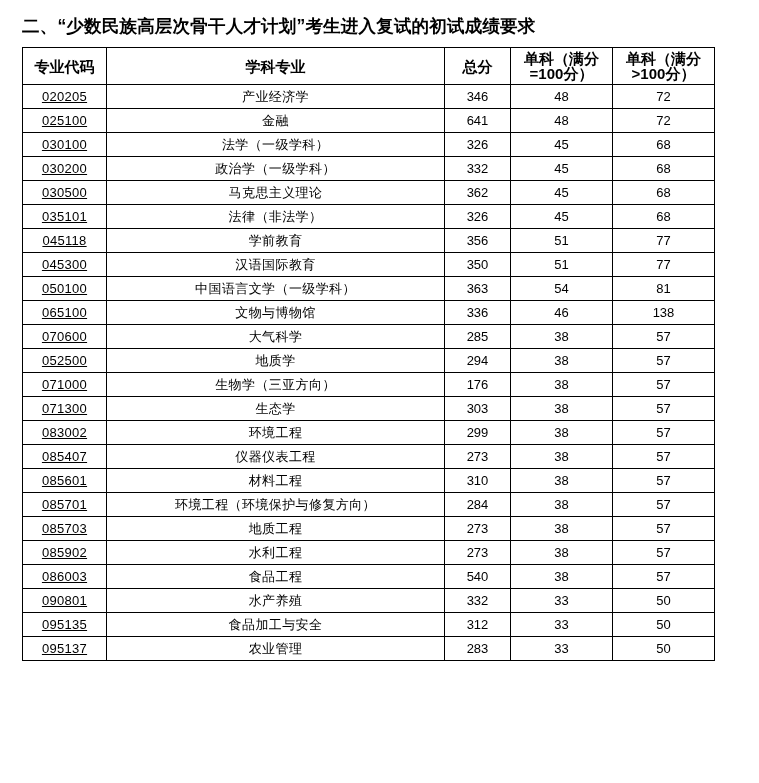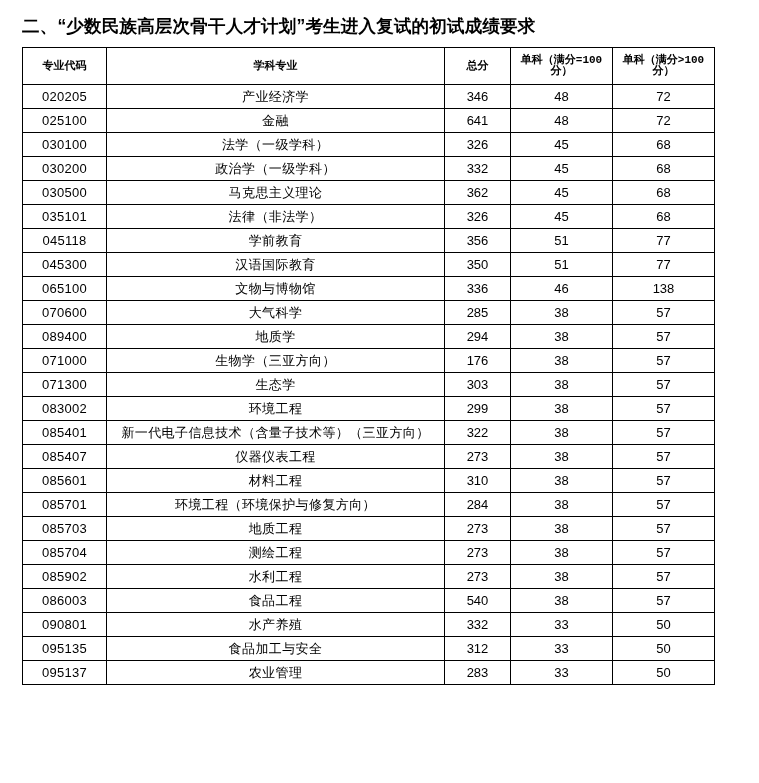--- a/index.html
+++ b/index.html
@@ -44,33 +44,33 @@
     border: 1px solid #000000;
     text-align: center;
     vertical-align: middle;
     font-size: 13px;
     line-height: 1.0;
     padding: 2px 0 3px 0;
     height: 18px;
   }
   table.score-table thead th {
     font-weight: bold;
-    font-size: 11px;
+    font-size: 15px;
     height: 30px;
     padding: 3px 0;
-    font-family: Liberation Mono, monospace;
   }
   col.c-code { width: 84px; }
   col.c-major { width: 338px; }
   col.c-total { width: 66px; }
   col.c-sub1 { width: 102px; }
   col.c-sub2 { width: 102px; }
   td.code {
     font-size: 13px;
     letter-spacing: 0.3px;
+    text-decoration: underline;
   }
   td.major {
     font-size: 13.5px;
     letter-spacing: 0.4px;
   }
   td.num {
     font-size: 13px;
   }
 </style>
 </head>
@@ -150,35 +150,42 @@
           <td class="num">77</td>
         </tr>
         <tr>
           <td class="code">045300</td>
           <td class="major">汉语国际教育</td>
           <td class="num">350</td>
           <td class="num">51</td>
           <td class="num">77</td>
         </tr>
         <tr>
+          <td class="code">050100</td>
+          <td class="major">中国语言文学（一级学科）</td>
+          <td class="num">363</td>
+          <td class="num">54</td>
+          <td class="num">81</td>
+        </tr>
+        <tr>
           <td class="code">065100</td>
           <td class="major">文物与博物馆</td>
           <td class="num">336</td>
           <td class="num">46</td>
           <td class="num">138</td>
         </tr>
         <tr>
           <td class="code">070600</td>
           <td class="major">大气科学</td>
           <td class="num">285</td>
           <td class="num">38</td>
           <td class="num">57</td>
         </tr>
         <tr>
-          <td class="code">089400</td>
+          <td class="code">052500</td>
           <td class="major">地质学</td>
           <td class="num">294</td>
           <td class="num">38</td>
           <td class="num">57</td>
         </tr>
         <tr>
           <td class="code">071000</td>
           <td class="major">生物学（三亚方向）</td>
           <td class="num">176</td>
           <td class="num">38</td>
@@ -192,27 +199,20 @@
           <td class="num">57</td>
         </tr>
         <tr>
           <td class="code">083002</td>
           <td class="major">环境工程</td>
           <td class="num">299</td>
           <td class="num">38</td>
           <td class="num">57</td>
         </tr>
         <tr>
-          <td class="code">085401</td>
-          <td class="major">新一代电子信息技术（含量子技术等）（三亚方向）</td>
-          <td class="num">322</td>
-          <td class="num">38</td>
-          <td class="num">57</td>
-        </tr>
-        <tr>
           <td class="code">085407</td>
           <td class="major">仪器仪表工程</td>
           <td class="num">273</td>
           <td class="num">38</td>
           <td class="num">57</td>
         </tr>
         <tr>
           <td class="code">085601</td>
           <td class="major">材料工程</td>
           <td class="num">310</td>
@@ -222,27 +222,20 @@
         <tr>
           <td class="code">085701</td>
           <td class="major">环境工程（环境保护与修复方向）</td>
           <td class="num">284</td>
           <td class="num">38</td>
           <td class="num">57</td>
         </tr>
         <tr>
           <td class="code">085703</td>
           <td class="major">地质工程</td>
-          <td class="num">273</td>
-          <td class="num">38</td>
-          <td class="num">57</td>
-        </tr>
-        <tr>
-          <td class="code">085704</td>
-          <td class="major">测绘工程</td>
           <td class="num">273</td>
           <td class="num">38</td>
           <td class="num">57</td>
         </tr>
         <tr>
           <td class="code">085902</td>
           <td class="major">水利工程</td>
           <td class="num">273</td>
           <td class="num">38</td>
           <td class="num">57</td>

